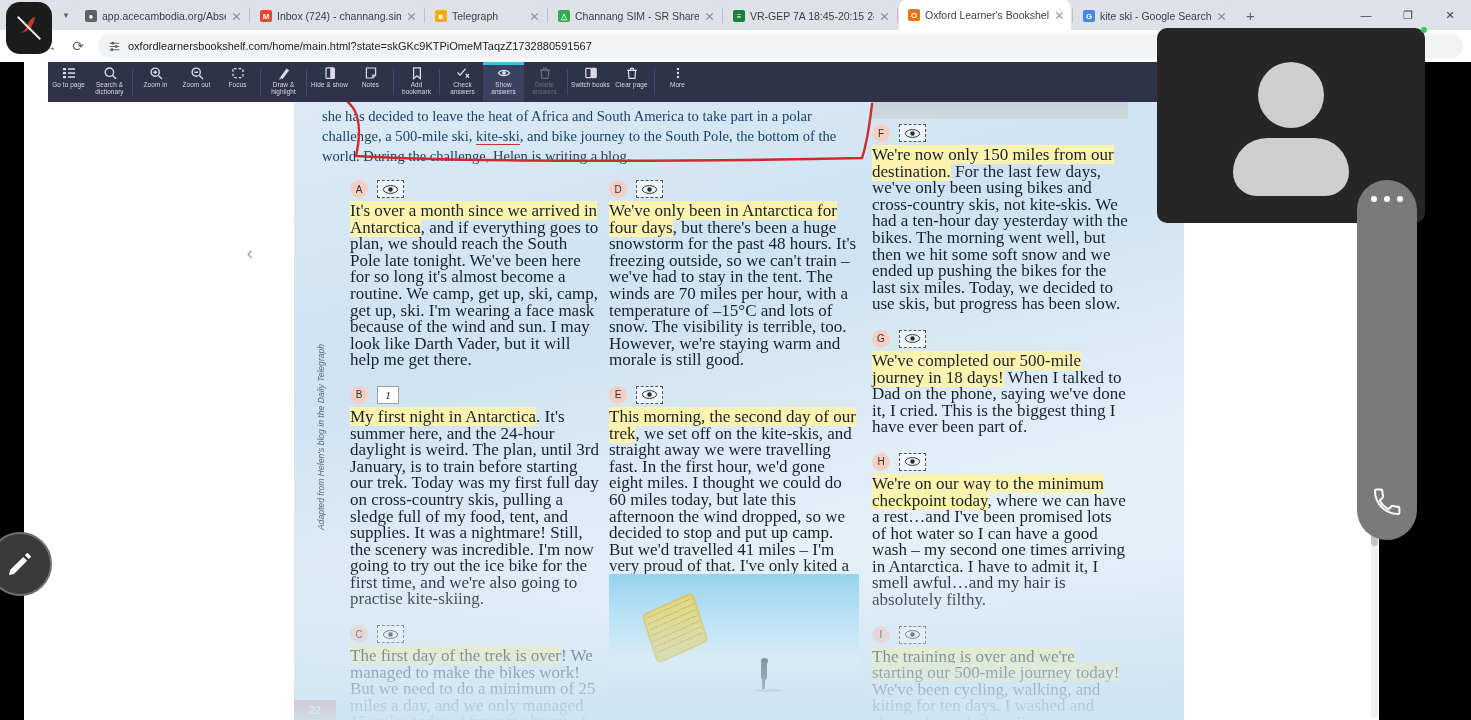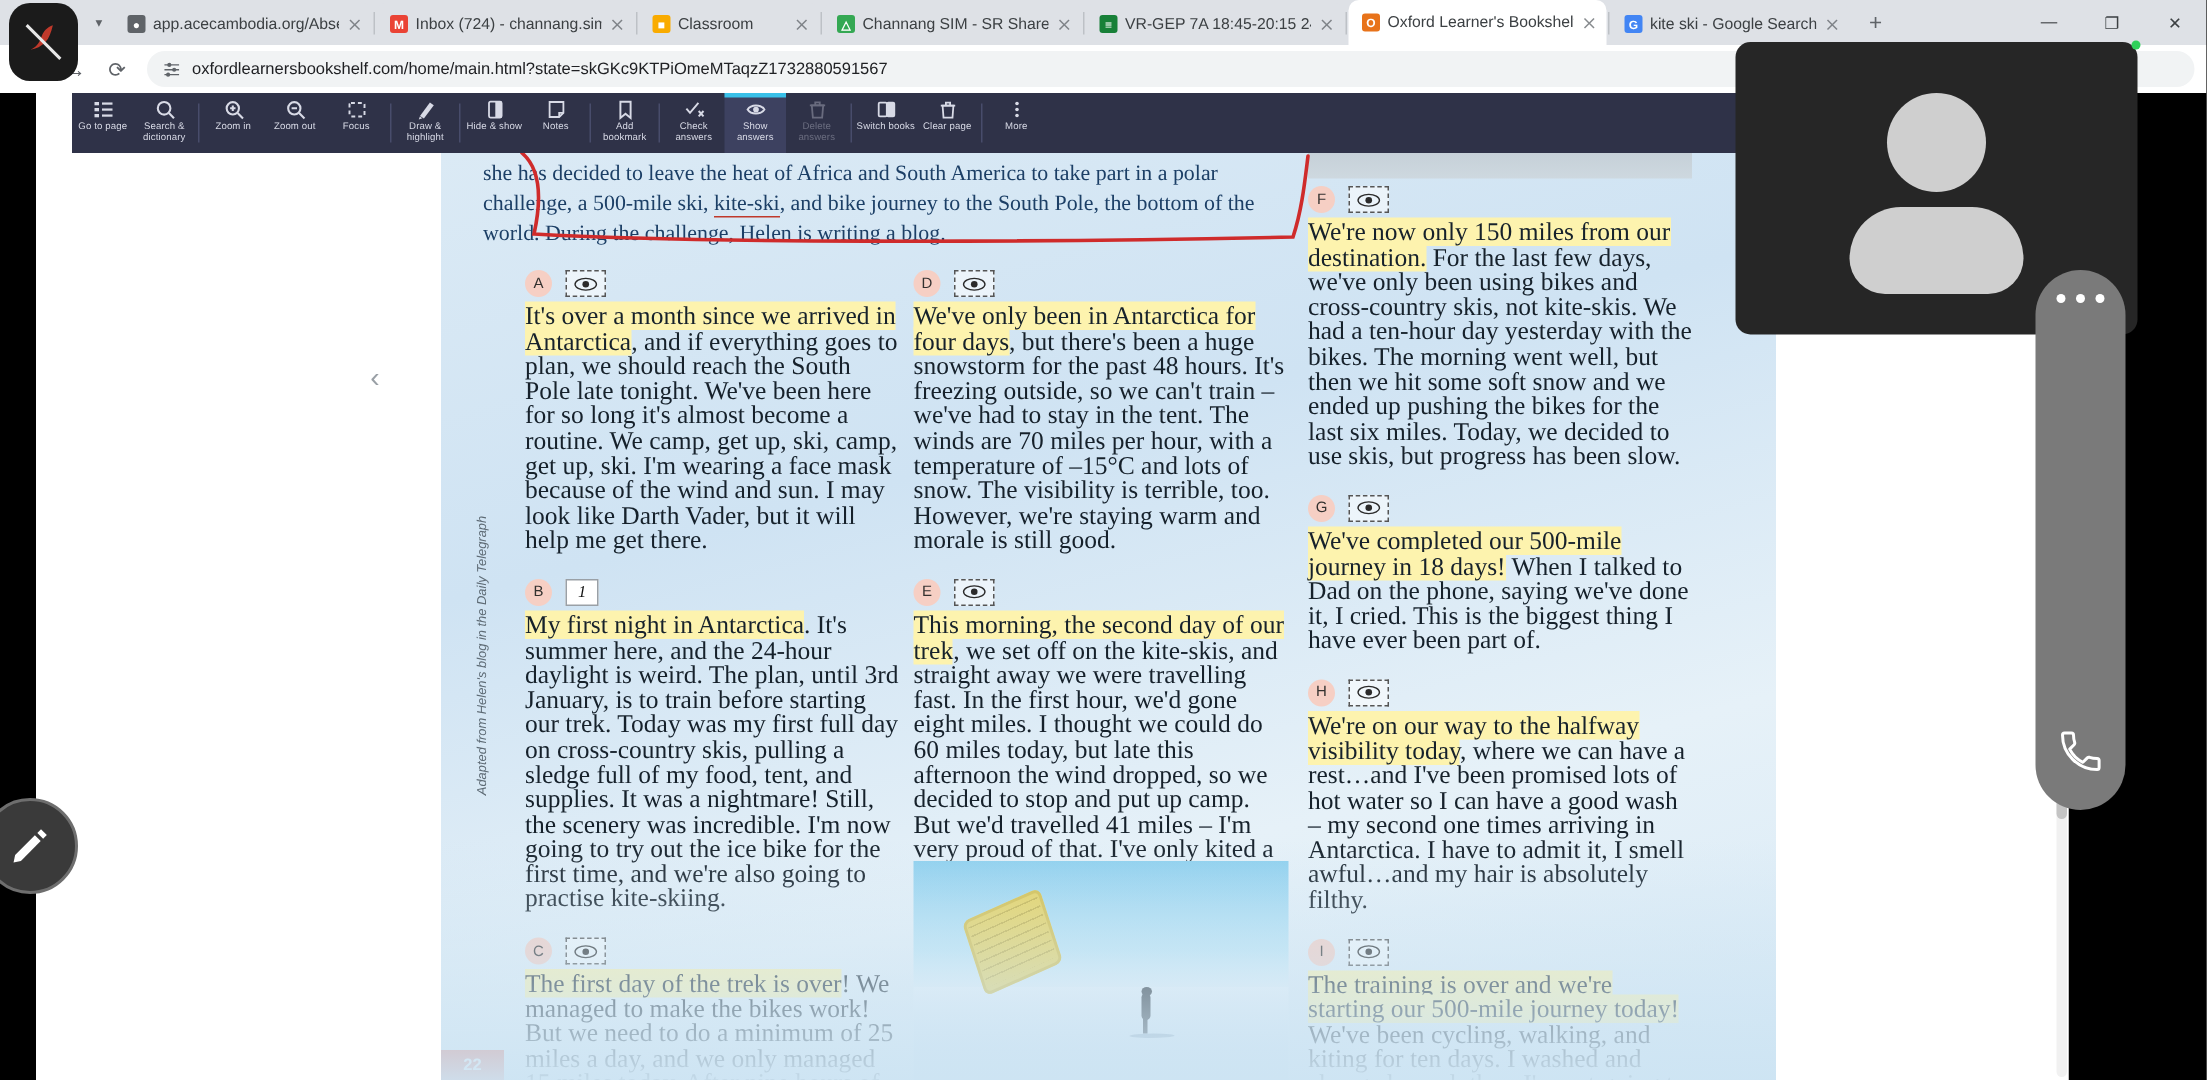--- a/index.html
+++ b/index.html
@@ -264,21 +264,21 @@
         </div>
         <div class="tab-sep"></div>
         <div class="tab">
           <span class="favicon" style="background: rgb(234, 67, 53);">M</span>
           <span class="tab-title">Inbox (724) - channang.sim@a…</span>
           <span class="tab-close"></span>
         </div>
         <div class="tab-sep"></div>
         <div class="tab">
           <span class="favicon" style="background: rgb(249, 171, 0);">■</span>
-          <span class="tab-title">Classroom</span>
+          <span class="tab-title">Telegraph</span>
           <span class="tab-close"></span>
         </div>
         <div class="tab-sep"></div>
         <div class="tab">
           <span class="favicon" style="background: rgb(52, 168, 83);">△</span>
           <span class="tab-title">Channang SIM - SR Shared Dri…</span>
           <span class="tab-close"></span>
         </div>
         <div class="tab-sep"></div>
         <div class="tab">
@@ -606,21 +606,21 @@
             <div class="blog-text"><span class="hl">We've completed our 500-mile journey in 18 days!</span><span> When I talked to Dad on the phone, saying we've done it, I cried. This is the biggest thing I have ever been part of.</span></div>
             <div class="blog-head">
               <span class="blog-letter">H</span>
               <span class="ans-box">
                 <svg viewBox="0 0 20 12">
                   <ellipse cx="10" cy="6" rx="8.4" ry="4.6" fill="none" stroke="#2b2b2b" stroke-width="1.1"></ellipse>
                   <circle cx="10" cy="6" r="2.6" fill="#2b2b2b"></circle>
                 </svg>
               </span>
             </div>
-            <div class="blog-text"><span class="hl">We're on our way to the halfway visibility today</span><span>, where we can have a rest…and I've been promised lots of hot water so I can have a good wash – my second one times arriving in Antarctica. I have to admit it, I smell awful…and my hair is absolutely filthy.</span></div>
+            <div class="blog-text"><span class="hl">We're on our way to the minimum checkpoint today</span><span>, where we can have a rest…and I've been promised lots of hot water so I can have a good wash – my second one times arriving in Antarctica. I have to admit it, I smell awful…and my hair is absolutely filthy.</span></div>
             <div class="blog-head">
               <span class="blog-letter">I</span>
               <span class="ans-box">
                 <svg viewBox="0 0 20 12">
                   <ellipse cx="10" cy="6" rx="8.4" ry="4.6" fill="none" stroke="#2b2b2b" stroke-width="1.1"></ellipse>
                   <circle cx="10" cy="6" r="2.6" fill="#2b2b2b"></circle>
                 </svg>
               </span>
             </div>
             <div class="blog-text"><span class="hl">The training is over and we're starting our 500-mile journey today!</span><span> We've been cycling, walking, and kiting for ten days. I washed and changed my clothes. I'm not going to get clean clothes again for three weeks!</span></div>

